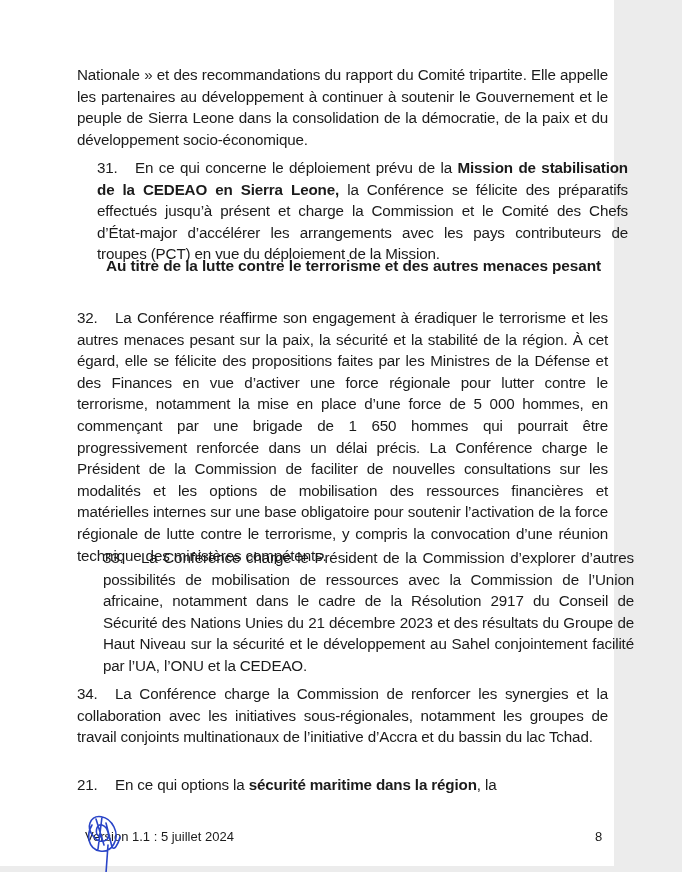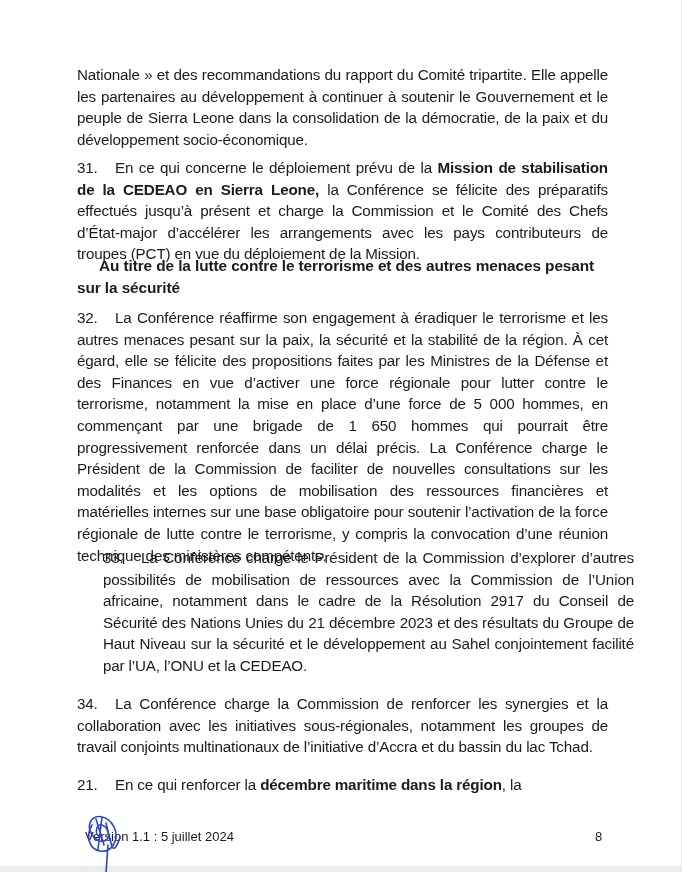--- a/index.html
+++ b/index.html
@@ -1,21 +1,21 @@
 <!DOCTYPE html>
 <html><head>
 <meta charset="utf-8">
 <style>
   html, body { margin: 0; padding: 0; }
   body {
     width: 682px; height: 872px; background: #ececec; overflow: hidden;
     font-family: "Liberation Sans", sans-serif; color: #1b1b1b;
   }
   .page {
-    position: absolute; left: 0; top: 0; width: 681px; height: 866px;
+    position: absolute; left: 0; top: 0; width: 614px; height: 866px;
     background: #ffffff;
   }
   .text-col {
     position: absolute; left: 77px; width: 531px;
     font-size: 15.2px; line-height: 21.6px; text-align: justify;
     letter-spacing: -0.15px;
   }
   .text-col p { margin: 0; }
   .b { font-weight: bold; }
   .num { display: inline-block; width: 38px; }
@@ -36,43 +36,42 @@
 </style>
 </head>
 <body>
 
 <div class="page">
 
   <div class="text-col" style="top:64px;">
     <p>Nationale » et des recommandations du rapport du Comité tripartite. Elle appelle les partenaires au développement à continuer à soutenir le Gouvernement et le peuple de Sierra Leone dans la consolidation de la démocratie, de la paix et du développement socio-économique.</p>
   </div>
 
-  <div class="text-col" style="top:157px;">
+  <div class="text-col" style="top:157px;margin-left:20px;">
     <p><span class="num">31.</span><span>En ce qui concerne le déploiement prévu de la </span><span class="b">Mission de stabilisation de la CEDEAO en Sierra Leone,</span><span> la Conférence se félicite des préparatifs effectués jusqu’à présent et charge la Commission et le Comité des Chefs d’État-major d’accélérer les arrangements avec les pays contributeurs de troupes (PCT) en vue du déploiement de la Mission.</span></p>
   </div>
 
-  <div class="heading" style="top:255px;">
+  <div class="heading" style="top:255px;text-align:center;">
     <div class="indent">Au titre de la lutte contre le terrorisme et des autres menaces pesant</div>
-    <div>sur la sécurité</div>
   </div>
 
   <div class="text-col" style="top:307px;">
     <p><span class="num">32.</span><span>La Conférence réaffirme son engagement à éradiquer le terrorisme et les autres menaces pesant sur la paix, la sécurité et la stabilité de la région. À cet égard, elle se félicite des propositions faites par les Ministres de la Défense et des Finances en vue d’activer une force régionale pour lutter contre le terrorisme, notamment la mise en place d’une force de 5 000 hommes, en commençant par une brigade de 1 650 hommes qui pourrait être progressivement renforcée dans un délai précis. La Conférence charge le Président de la Commission de faciliter de nouvelles consultations sur les modalités et les options de mobilisation des ressources financières et matérielles internes sur une base obligatoire pour soutenir l’activation de la force régionale de lutte contre le terrorisme, y compris la convocation d’une réunion technique des ministères compétents.</span></p>
   </div>
 
   <div class="text-col" style="top:547px;margin-left:26px;">
     <p><span class="num">33.</span><span>La Conférence charge le Président de la Commission d’explorer d’autres possibilités de mobilisation de ressources avec la Commission de l’Union africaine, notamment dans le cadre de la Résolution 2917 du Conseil de Sécurité des Nations Unies du 21 décembre 2023 et des résultats du Groupe de Haut Niveau sur la sécurité et le développement au Sahel conjointement facilité par l’UA, l’ONU et la CEDEAO.</span></p>
   </div>
 
-  <div class="text-col" style="top:683px;margin-top:10px;">
+  <div class="text-col" style="top:683px;">
     <p><span class="num">34.</span><span>La Conférence charge la Commission de renforcer les synergies et la collaboration avec les initiatives sous-régionales, notamment les groupes de travail conjoints multinationaux de l’initiative d’Accra et du bassin du lac Tchad.</span></p>
   </div>
 
   <div class="text-col" style="top:774px;">
-    <p><span class="num">21.</span><span>En ce qui renforcer la </span><span class="b">décembre maritime dans la région</span><span>, la</span></p>
+    <p><span class="num">21.</span><span>En ce qui options la </span><span class="b">sécurité maritime dans la région</span><span>, la</span></p>
   </div>
 
   <div class="footer-version">Version 1.1 : 5 juillet 2024</div>
   <div class="footer-page">8</div>
 
   <svg class="signature" viewBox="0 0 50 70">
     <path d="M14 20 C8 30, 10 44, 22 46 C34 48, 42 34, 36 22 C30 10, 16 8, 12 18 C9 26, 18 38, 26 36 C34 34, 30 22, 24 20 C18 18, 16 30, 22 32 M18 14 L26 40 M24 12 L20 44 M28 18 L34 42 C36 46, 40 40, 42 32 M30 40 L28 68" fill="none" stroke="#2a45c8" stroke-width="1.6" stroke-linecap="round" stroke-linejoin="round"></path>
   </svg>
 </div>
 

